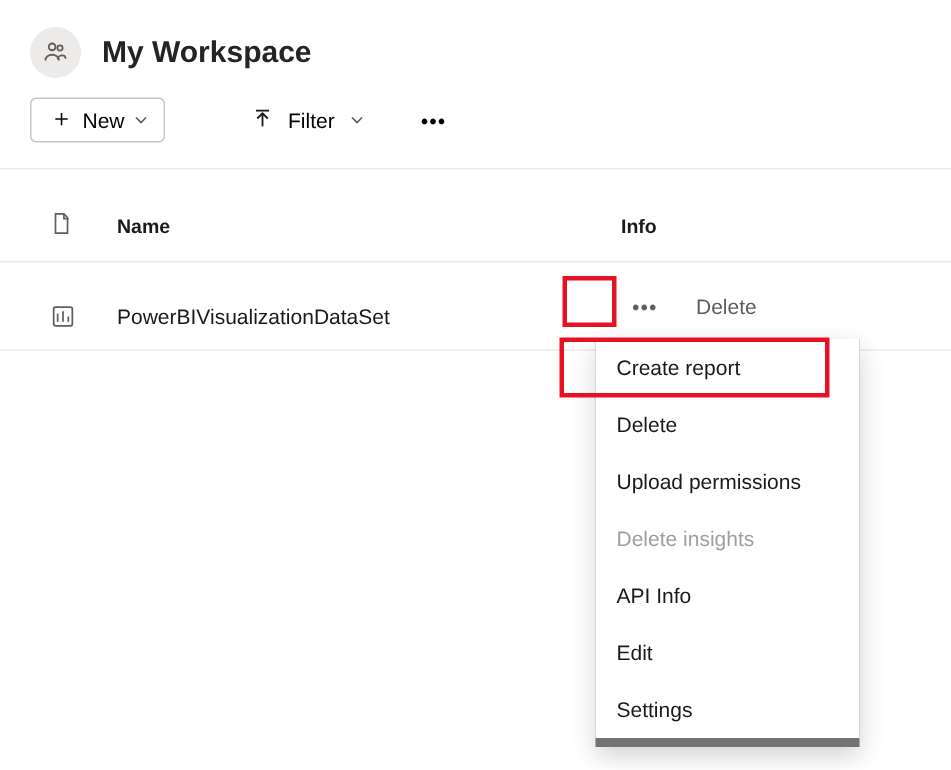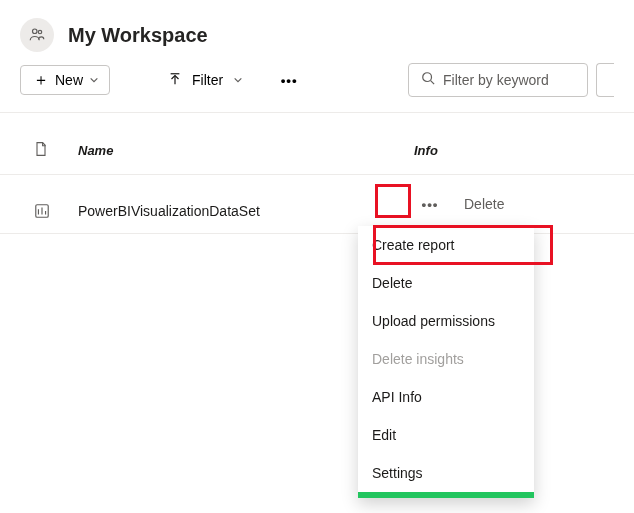--- a/index.html
+++ b/index.html
@@ -115,21 +115,20 @@
       background: #fff;
       cursor: pointer;
     }
     .table-head {
       display: flex;
       align-items: center;
       padding: 28px 20px 14px 34px;
       border-bottom: 1px solid #edebe9;
       font-size: 13px;
       font-weight: 600;
-      font-style: italic;
     }
     .col-icon { width: 44px; display:flex; }
     .col-name { flex: 1; }
     .col-type { width: 200px; }
     .file-icon svg { width: 14px; height: 16px; }
     .table-row {
       display: flex;
       align-items: flex-end;
       padding: 14px 20px 14px 34px;
       border-bottom: 1px solid #edebe9;
@@ -166,24 +165,24 @@
       pointer-events: none;
     }
     .hl-1 {
       left: 375px;
       top: 184px;
       width: 36px;
       height: 34px;
     }
     .context-menu {
       position: absolute;
-      left: 358px;
+      left: 397px;
       top: 226px;
       width: 176px;
-      background: #22c55e;
+      background: #737373;
       box-shadow: 0 6px 16px rgba(0,0,0,0.18);
       z-index: 10;
       padding-bottom: 6px;
     }
     .menu-item {
       padding: 11px 14px;
       font-size: 14px;
       background: #fff;
       cursor: pointer;
     }
@@ -235,32 +234,20 @@
     <span>Filter</span>
     <span class="chev">
       <svg viewBox="0 0 12 12" fill="none" stroke="#605e5c" stroke-width="1.4">
           <path d="M2 4l4 4 4-4"></path>
         </svg>
     </span>
   </button>
   <button class="btn-more">
     <span>•••</span>
   </button>
-  <div class="search-wrap">
-    <div class="search-box">
-      <span class="mag">
-        <svg viewBox="0 0 16 16" fill="none" stroke="#605e5c" stroke-width="1.4">
-          <circle cx="7" cy="7" r="5"></circle>
-            <path d="M11 11l4 4"></path>
-        </svg>
-      </span>
-      <input type="text" placeholder="Filter by keyword" style="">
-    </div>
-    <button class="extra-btn"></button>
-  </div>
 </div>
 
 <div class="table-head">
   <div class="col-icon">
     <span class="file-icon">
       <svg viewBox="0 0 16 20" fill="none" stroke="#605e5c" stroke-width="1.4">
         <path d="M3 2h7l3 3v13H3z"></path>
           <path d="M10 2v4h4"></path>
       </svg>
     </span>

